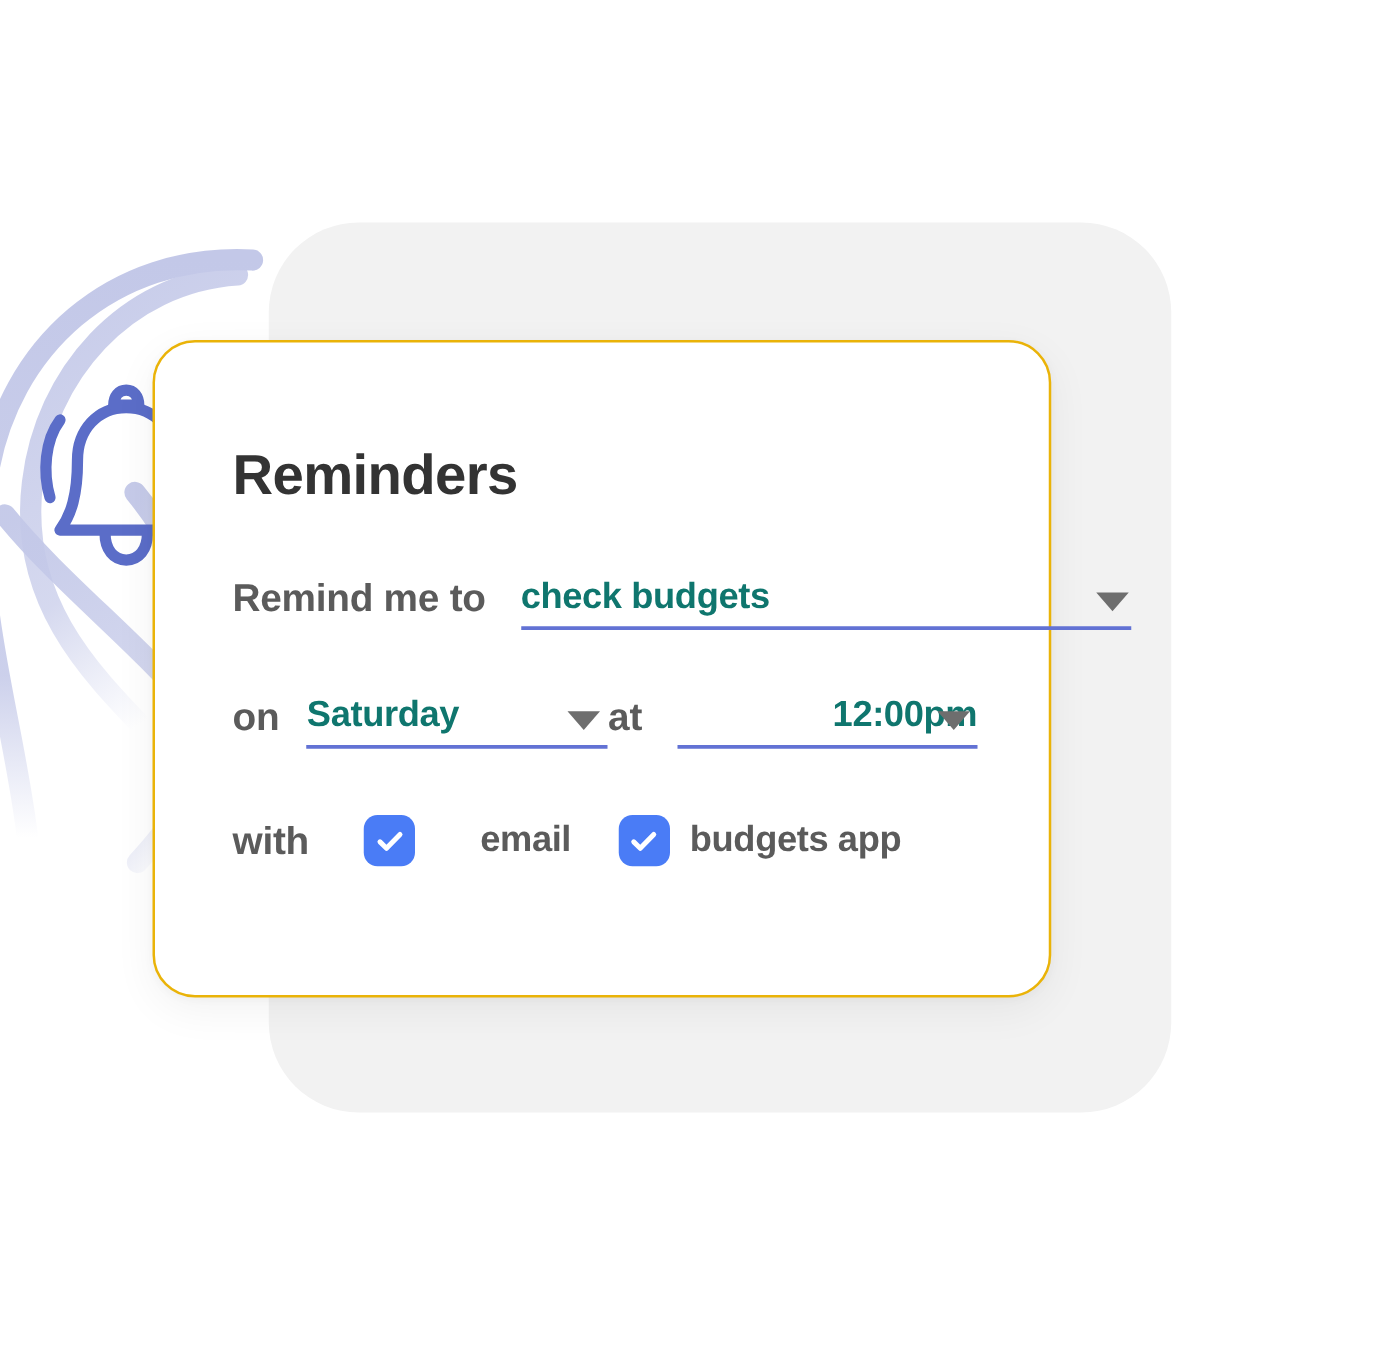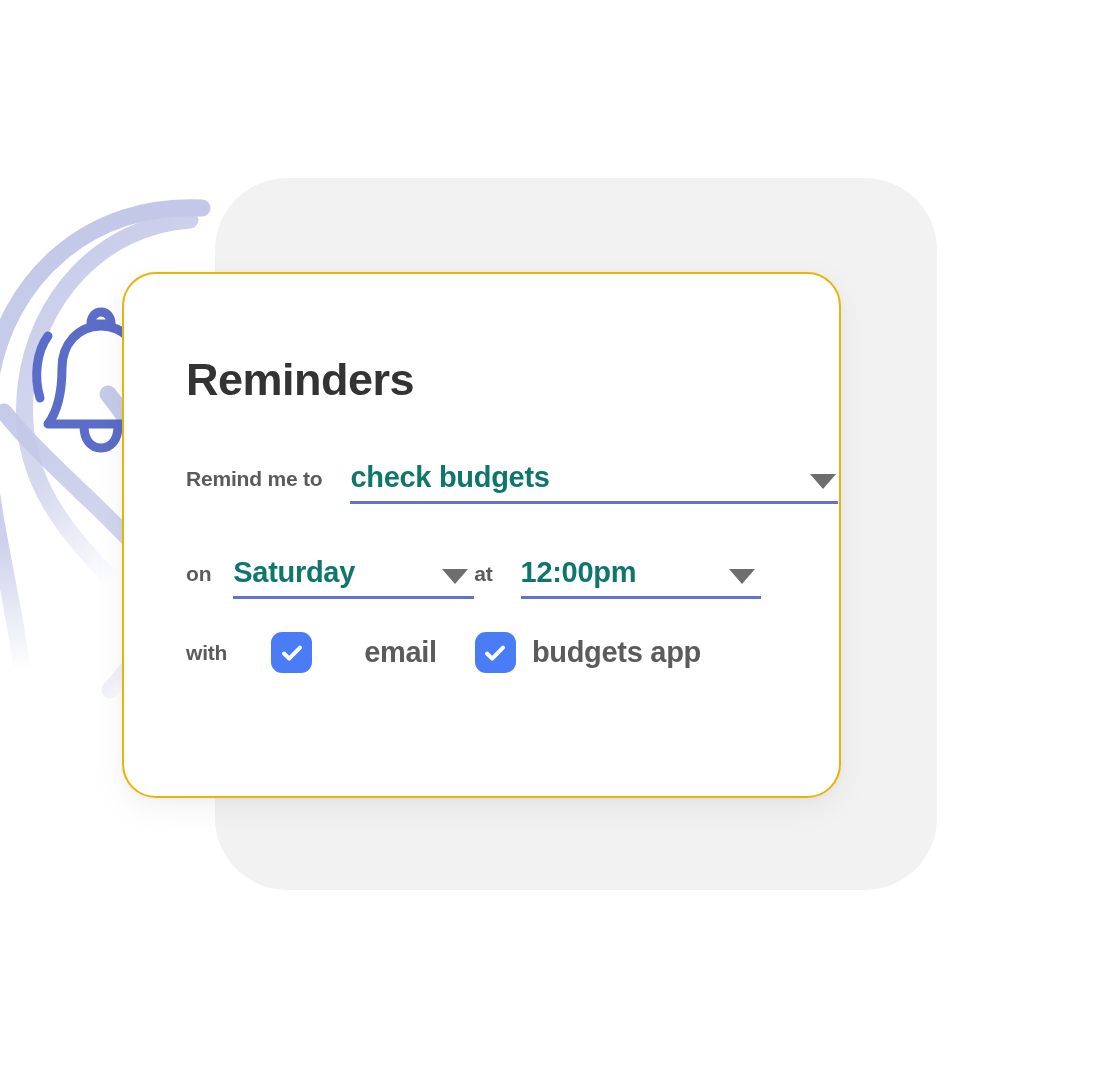--- a/index.html
+++ b/index.html
@@ -82,24 +82,24 @@
 
   .form-row {
     position: absolute;
     left: 0;
     display: flex;
     align-items: flex-start;
     white-space: nowrap;
   }
   #row-what   { top: 183px; }
   #row-when   { top: 278px; }
-  #row-with   { top: 358px; }
+  #row-with   { top: 378px; }
 
   .static-label {
-    font-size: 21px;
+    font-size: 31px;
     font-weight: bold;
     color: #5b5b5b;
     line-height: 44px;
     letter-spacing: -0.2px;
   }
 
   
   .field {
     position: relative;
     display: inline-block;
@@ -126,21 +126,21 @@
   }
 
   
   #field-task { width: 488px; margin-left: 28px; }
   #field-task .caret { right: 2px; }
 
   
   #field-day  { width: 241px; margin-left: 22px; }
   #field-day .caret { right: 6px; }
   #label-at   { }
-  #field-time { width: 240px; margin-left: 28px; }
+  #field-time { width: 240px; margin-left: 28px; text-align: right; }
   #field-time .caret { right: 6px; }
 
   
   #row-with .static-label { line-height: 42px; }
   .checkbox-group {
     display: flex;
     align-items: center;
   }
   .checkbox {
     width: 41px;

